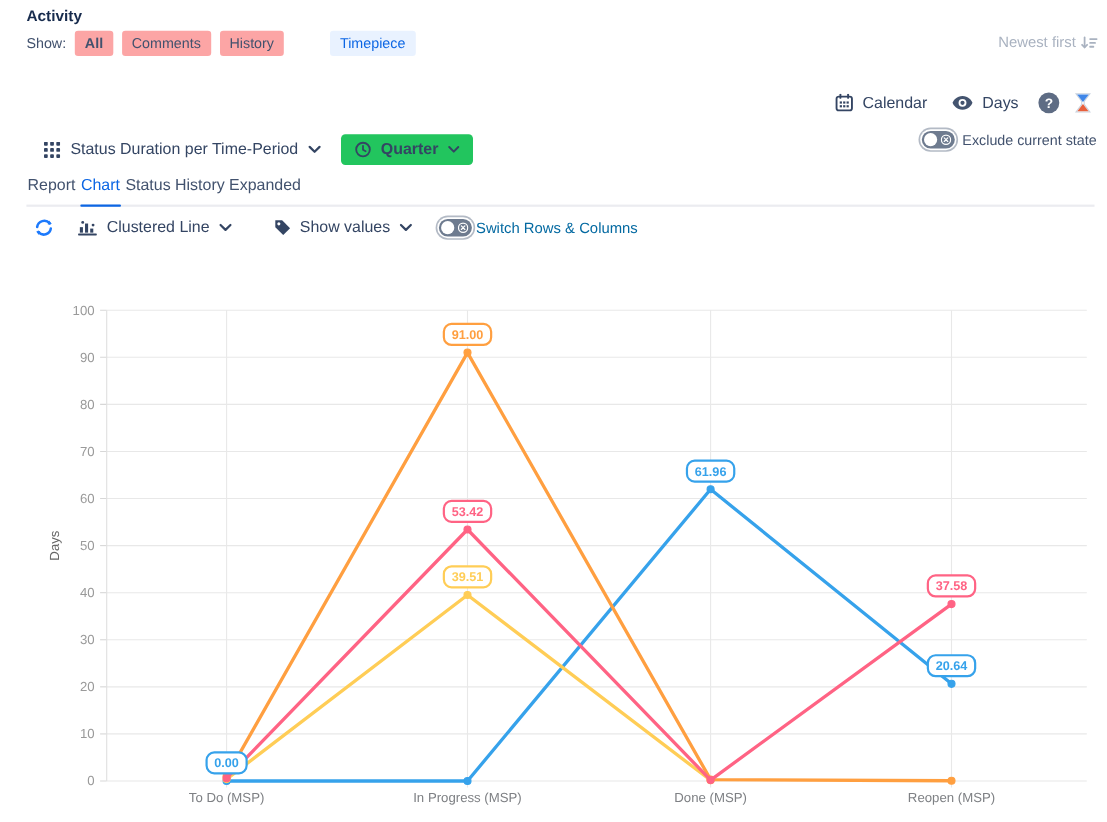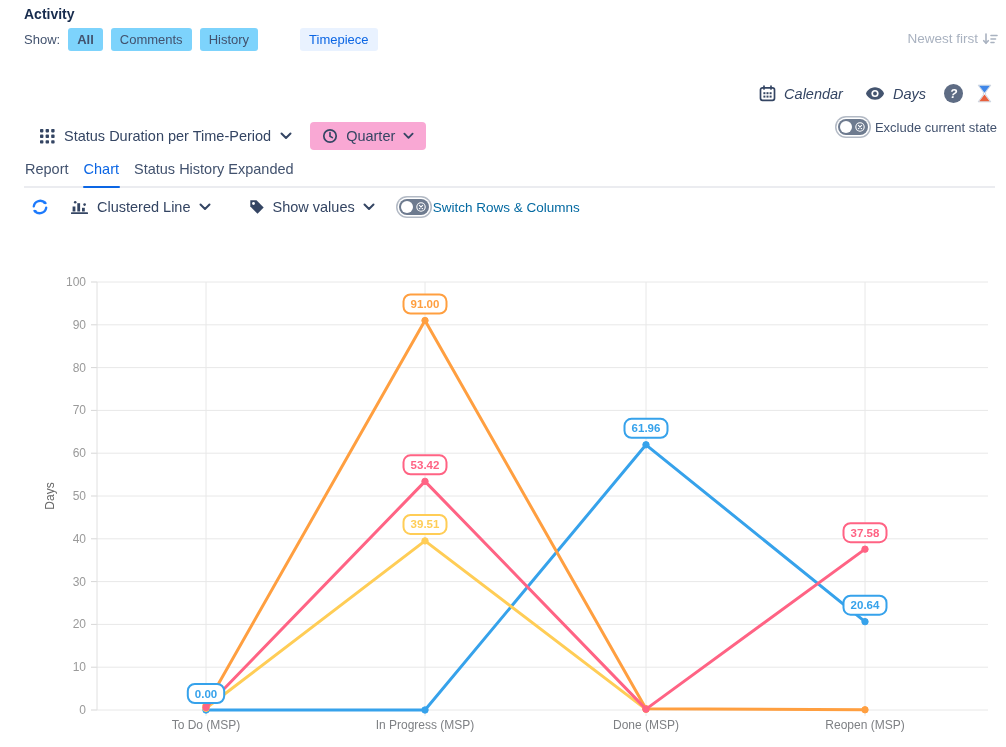--- a/index.html
+++ b/index.html
@@ -3,40 +3,40 @@
 <meta charset="utf-8">
 <style>
   * { margin:0; padding:0; box-sizing:border-box; }
   html,body { background:#fff; }
   body { font-family:"Liberation Sans", sans-serif; color:#172B4D; }
   .page { position:relative; width:1006px; height:747px; background:#fff; overflow:hidden;padding-left:40px; }
 
   
   .title { position:absolute; left:24px; top:6px; font-size:14px; font-weight:700; color:#172B4D; }
   .show-row { position:absolute; left:24px; top:28px; display:flex; align-items:center; gap:8px; font-size:13px; color:#42526E; }
-  .chip { background:#7dd3fc; color:#42526E; border-radius:3px; padding:4px 9px; font-size:13px; cursor:pointer; }
+  .chip { background:#fca5a5; color:#42526E; border-radius:3px; padding:4px 9px; font-size:13px; cursor:pointer; }
   .chip.bold { font-weight:700; }
   .chip.active { background:#E9F2FF; color:#0C66E4;margin-left:34px; }
   .sort { position:absolute; right:8px; top:31px; display:flex; align-items:center; gap:4px; color:#A9B2C0; font-size:13.5px;margin-left:48px; }
 
   
   .toolbar { position:absolute; left:40px; top:83px; display:flex; align-items:center; gap:10px;margin-top:39px; }
   .sel-group { display:flex; align-items:center; gap:9px; color:#344563; font-size:14.5px; font-weight:500; cursor:pointer; }
-  .btn-quarter { display:flex; align-items:center; gap:8px; background:#f9a8d4; border-radius:4px; padding:6px 12px; margin-left:8px; color:#344563; font-size:14.5px; font-weight:400; cursor:pointer; }
+  .btn-quarter { display:flex; align-items:center; gap:8px; background:#22c55e; border-radius:4px; padding:6px 12px; margin-left:8px; color:#344563; font-size:14.5px; font-weight:700; cursor:pointer; }
   .toolbar-right { position:absolute; right:14px; top:84px; display:flex; align-items:center; gap:22px; }
-  .tool-item { display:flex; align-items:center; gap:8px; color:#344563; font-size:14.5px; font-weight:500; cursor:pointer;font-style:italic; }
+  .tool-item { display:flex; align-items:center; gap:8px; color:#344563; font-size:14.5px; font-weight:500; cursor:pointer; }
   .excl-row { position:absolute; right:9px; top:119px; display:flex; align-items:center; gap:7px; color:#42526E; font-size:13px; }
 
   
   .toggle { position:relative; width:30px; height:16px; border-radius:9px; background:#6E7B8F; box-shadow:0 0 0 1.5px #fff, 0 0 0 3px #B3BAC5; cursor:pointer; flex:0 0 auto; }
   .toggle .knob { position:absolute; left:2px; top:2px; width:12px; height:12px; border-radius:50%; background:#fff; }
   .toggle svg { position:absolute; right:3px; top:3px; }
 
   
-  .tabs { position:absolute; left:24px; right:11px; top:159px; display:flex; gap:13px; border-bottom:2px solid #EBECF0; }
+  .tabs { position:absolute; left:24px; right:11px; top:159px; display:flex; gap:3px; border-bottom:2px solid #EBECF0; }
   .tab { font-size:14.5px; color:#42526E; font-weight:500; padding:2px 1px 9px 1px; cursor:pointer; position:relative; }
   .tab.active { color:#0C66E4; }
   .tab.active::after { content:""; position:absolute; left:0; right:0; bottom:-2px; height:2px; background:#0C66E4; border-radius:1px; }
 
   
   .chart-toolbar { position:absolute; left:30px; top:197px; display:flex; align-items:center; }
   .ct-group { display:flex; align-items:center; gap:8px; color:#344563; font-size:14.5px; font-weight:400; cursor:pointer; }
   .refresh-btn { margin-right:20px; cursor:pointer; display:flex; }
   .gap1 { width:38px; }
   .gap2 { width:24px; }

